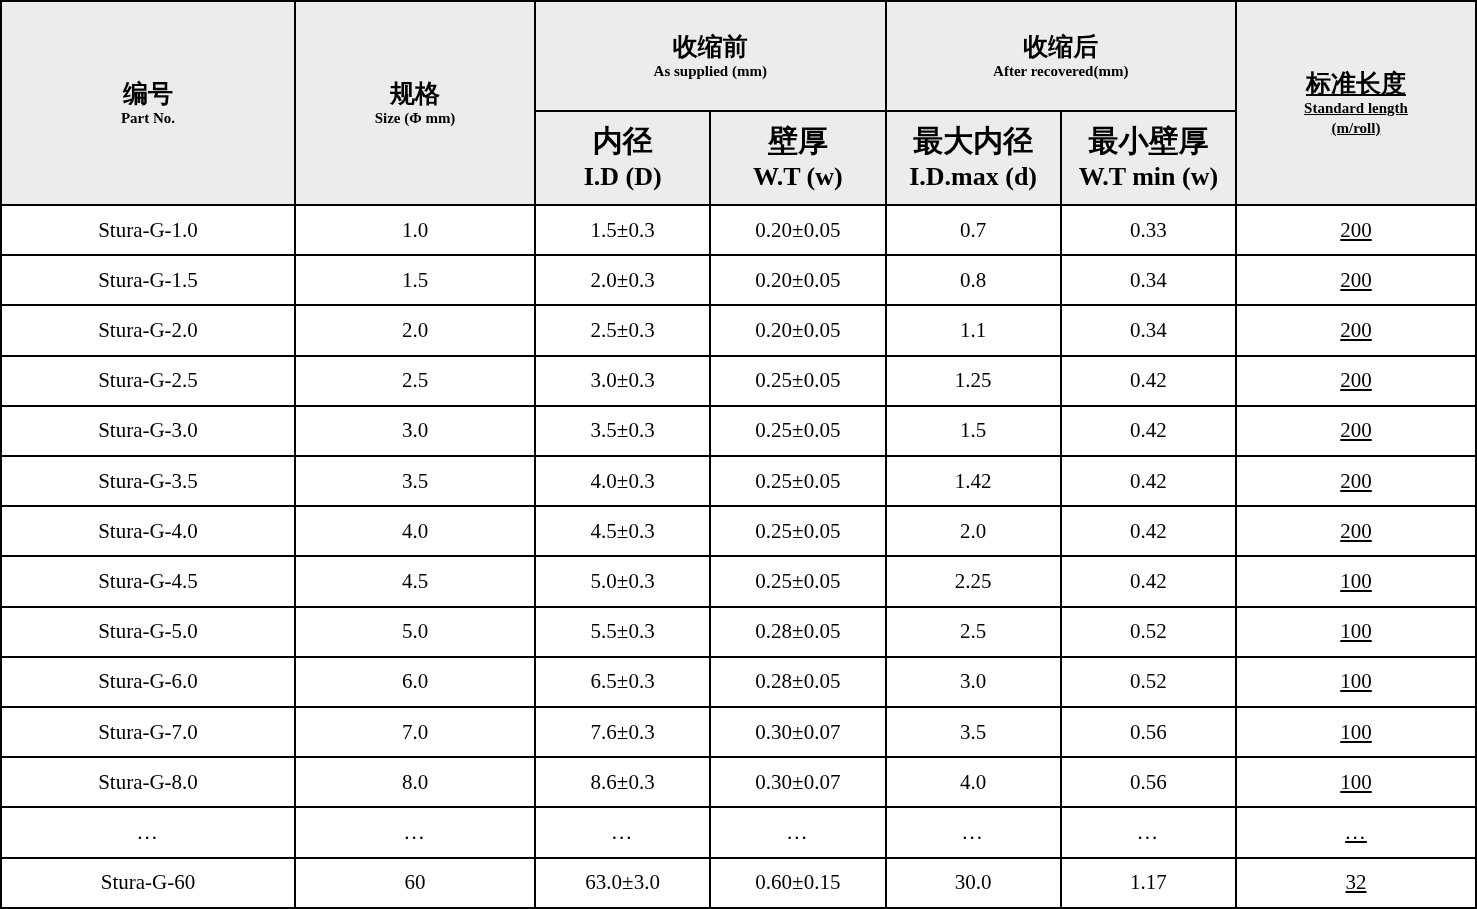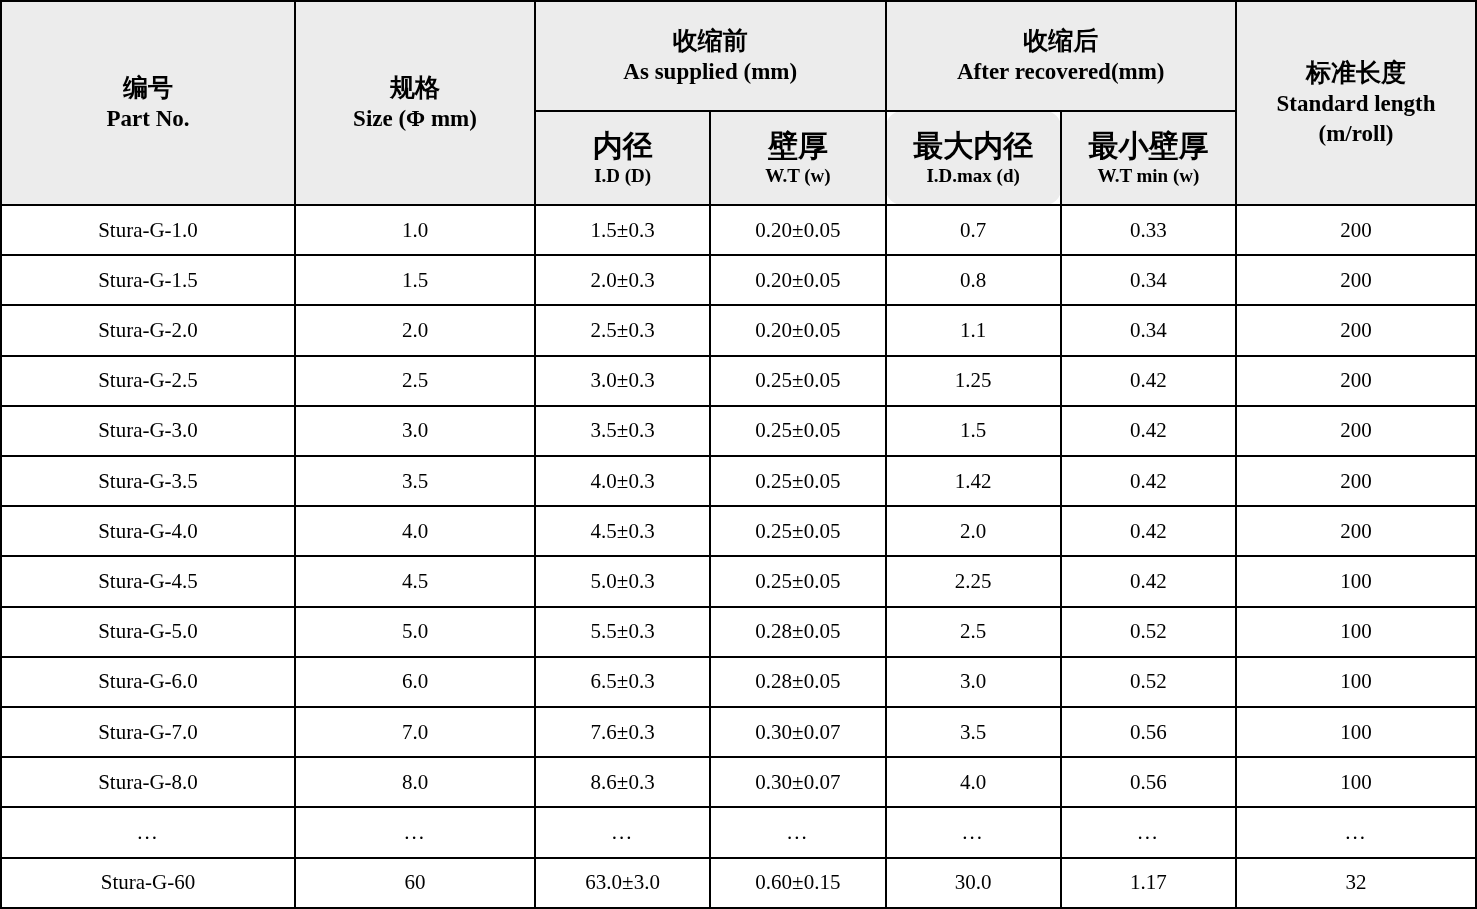--- a/index.html
+++ b/index.html
@@ -32,49 +32,49 @@
   .hdr-cn {
     font-family: "DejaVu Sans", "Liberation Sans", sans-serif;
     font-weight: bold;
     font-size: 25px;
     line-height: 1.25;
     display: block;
   }
   .hdr-en {
     font-family: "Liberation Serif", serif;
     font-weight: bold;
-    font-size: 23px;
+    font-size: 15px;
     line-height: 1.3;
     display: block;
   }
   .hdr-sub-cn {
     font-family: "DejaVu Sans", "Liberation Sans", sans-serif;
     font-weight: bold;
     font-size: 30px;
     line-height: 1.25;
     display: block;
   }
   .hdr-sub-en {
     font-family: "Liberation Serif", serif;
     font-weight: bold;
-    font-size: 19px;
+    font-size: 26px;
     line-height: 1.3;
     display: block;
   }
   .cell {
     font-family: "Liberation Serif", serif;
     font-size: 21px;
   }
   .col-part   { width: 292px; }
   .col-size   { width: 238px; }
   .col-id     { width: 178px; }
   .col-wt     { width: 172px; }
-  .col-idmax  { width: 178px; border-radius: 16px; }
+  .col-idmax  { width: 178px; }
   .col-wtmin  { width: 173px; }
-  .col-len    { width: 238px; }
+  .col-len    { width: 238px; text-decoration: underline; }
   tbody tr { height: 47px; }
   thead tr.top-row { height: 110px; }
   thead tr.sub-row { height: 94px; }
   .dots { font-size: 21px; letter-spacing: 2px; }
 </style>
 </head>
 <body>
 
 <table class="spec-table">
   <thead>

